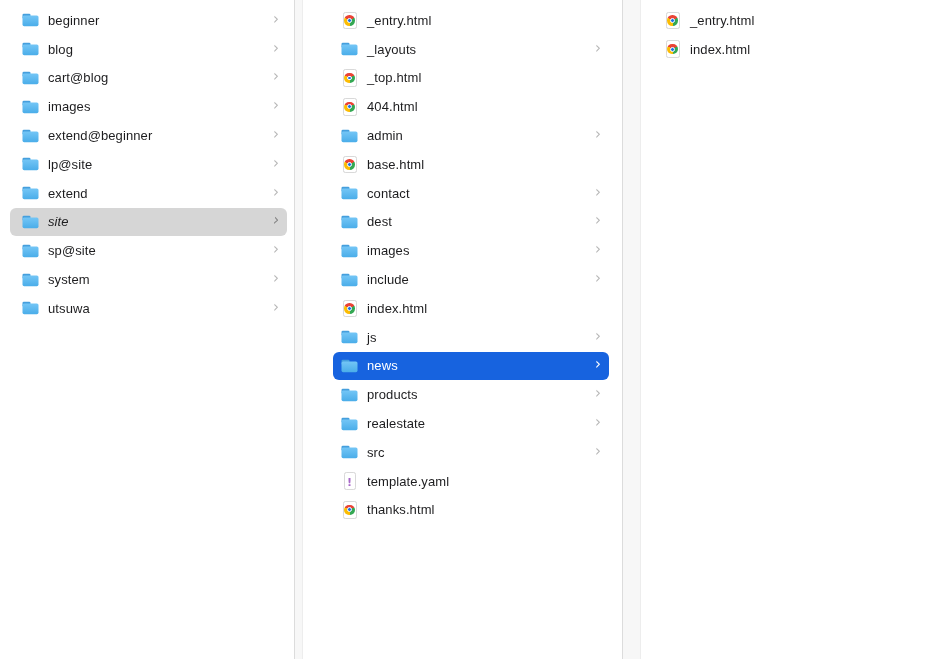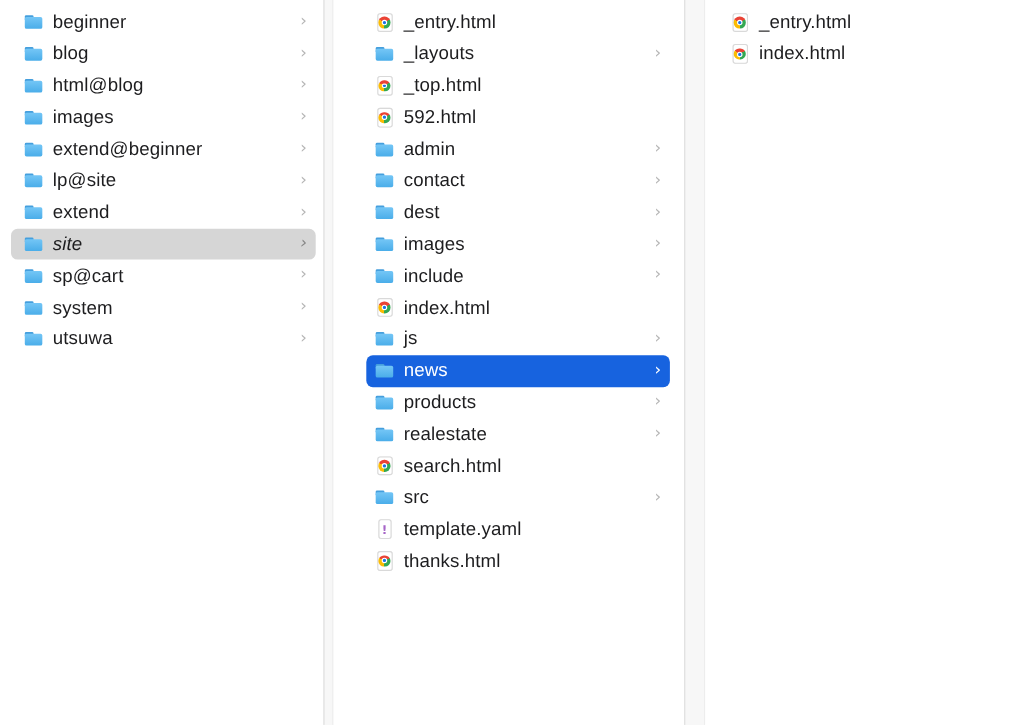--- a/index.html
+++ b/index.html
@@ -21,21 +21,21 @@
   .row{
     display:flex;align-items:center;height:28.8px;border-radius:6px;
     box-sizing:border-box;
   }
   .col-0 .row{margin:0 7px 0 10px;padding:0 8px 0 12px;}
   .col-1 .row{margin:0 13px 0 30px;padding:0 8px 0 8px;}
   .col-2 .row{margin:0 10px 0 14px;padding:0 8px 0 9px;}
   .row.sel-gray{background:var(--selg,#d6d6d6);font-style:italic;}
   .row.sel-blue{background:var(--selb,#1763df);}
   .lbl{
-    margin-left:9px;font-size:17px;color:var(--txt,#1d1d1f);
+    margin-left:9px;font-size:13px;color:var(--txt,#1d1d1f);
     white-space:nowrap;letter-spacing:0.1px;
   }
   .row.sel-blue .lbl{color:#ffffff;}
   .chev{
     margin-left:auto;font-family:"DejaVu Sans",sans-serif;font-size:15px;
     line-height:1;color:var(--chev,#b6b6b6);transform:translateY(-1px);
   }
   .row.sel-gray .chev{color:#858585;}
   .row.sel-blue .chev{color:#ffffff;}
   .ic{
@@ -99,21 +99,21 @@
         <span class="lbl">blog</span>
         <span class="chev">›</span>
       </div>
       <div class="row">
         <span class="ic">
           <svg width="17" height="14" viewBox="0 0 17 14">
             <rect x="0.5" y="0.8" width="8" height="5" rx="1.3" fill="#459fdd"></rect>
             <rect x="0.5" y="2.4" width="16" height="10.8" rx="1.7" fill="url(#fgrad)"></rect>
           </svg>
         </span>
-        <span class="lbl">html@blog</span>
+        <span class="lbl">cart@blog</span>
         <span class="chev">›</span>
       </div>
       <div class="row">
         <span class="ic">
           <svg width="17" height="14" viewBox="0 0 17 14">
             <rect x="0.5" y="0.8" width="8" height="5" rx="1.3" fill="#459fdd"></rect>
             <rect x="0.5" y="2.4" width="16" height="10.8" rx="1.7" fill="url(#fgrad)"></rect>
           </svg>
         </span>
         <span class="lbl">images</span>
@@ -159,21 +159,21 @@
         <span class="lbl">site</span>
         <span class="chev">›</span>
       </div>
       <div class="row">
         <span class="ic">
           <svg width="17" height="14" viewBox="0 0 17 14">
             <rect x="0.5" y="0.8" width="8" height="5" rx="1.3" fill="#459fdd"></rect>
             <rect x="0.5" y="2.4" width="16" height="10.8" rx="1.7" fill="url(#fgrad)"></rect>
           </svg>
         </span>
-        <span class="lbl">sp@cart</span>
+        <span class="lbl">sp@site</span>
         <span class="chev">›</span>
       </div>
       <div class="row">
         <span class="ic">
           <svg width="17" height="14" viewBox="0 0 17 14">
             <rect x="0.5" y="0.8" width="8" height="5" rx="1.3" fill="#459fdd"></rect>
             <rect x="0.5" y="2.4" width="16" height="10.8" rx="1.7" fill="url(#fgrad)"></rect>
           </svg>
         </span>
         <span class="lbl">system</span>
@@ -217,34 +217,42 @@
           </span>
         </span>
         <span class="lbl">_top.html</span>
       </div>
       <div class="row">
         <span class="ic">
           <span class="page">
             <span class="chrome"></span>
           </span>
         </span>
-        <span class="lbl">592.html</span>
+        <span class="lbl">404.html</span>
       </div>
       <div class="row">
         <span class="ic">
           <svg width="17" height="14" viewBox="0 0 17 14">
             <rect x="0.5" y="0.8" width="8" height="5" rx="1.3" fill="#459fdd"></rect>
             <rect x="0.5" y="2.4" width="16" height="10.8" rx="1.7" fill="url(#fgrad)"></rect>
           </svg>
         </span>
         <span class="lbl">admin</span>
         <span class="chev">›</span>
       </div>
       <div class="row">
         <span class="ic">
+          <span class="page">
+            <span class="chrome"></span>
+          </span>
+        </span>
+        <span class="lbl">base.html</span>
+      </div>
+      <div class="row">
+        <span class="ic">
           <svg width="17" height="14" viewBox="0 0 17 14">
             <rect x="0.5" y="0.8" width="8" height="5" rx="1.3" fill="#459fdd"></rect>
             <rect x="0.5" y="2.4" width="16" height="10.8" rx="1.7" fill="url(#fgrad)"></rect>
           </svg>
         </span>
         <span class="lbl">contact</span>
         <span class="chev">›</span>
       </div>
       <div class="row">
         <span class="ic">
@@ -316,28 +324,20 @@
       </div>
       <div class="row">
         <span class="ic">
           <svg width="17" height="14" viewBox="0 0 17 14">
             <rect x="0.5" y="0.8" width="8" height="5" rx="1.3" fill="#459fdd"></rect>
             <rect x="0.5" y="2.4" width="16" height="10.8" rx="1.7" fill="url(#fgrad)"></rect>
           </svg>
         </span>
         <span class="lbl">realestate</span>
         <span class="chev">›</span>
-      </div>
-      <div class="row">
-        <span class="ic">
-          <span class="page">
-            <span class="chrome"></span>
-          </span>
-        </span>
-        <span class="lbl">search.html</span>
       </div>
       <div class="row">
         <span class="ic">
           <svg width="17" height="14" viewBox="0 0 17 14">
             <rect x="0.5" y="0.8" width="8" height="5" rx="1.3" fill="#459fdd"></rect>
             <rect x="0.5" y="2.4" width="16" height="10.8" rx="1.7" fill="url(#fgrad)"></rect>
           </svg>
         </span>
         <span class="lbl">src</span>
         <span class="chev">›</span>

